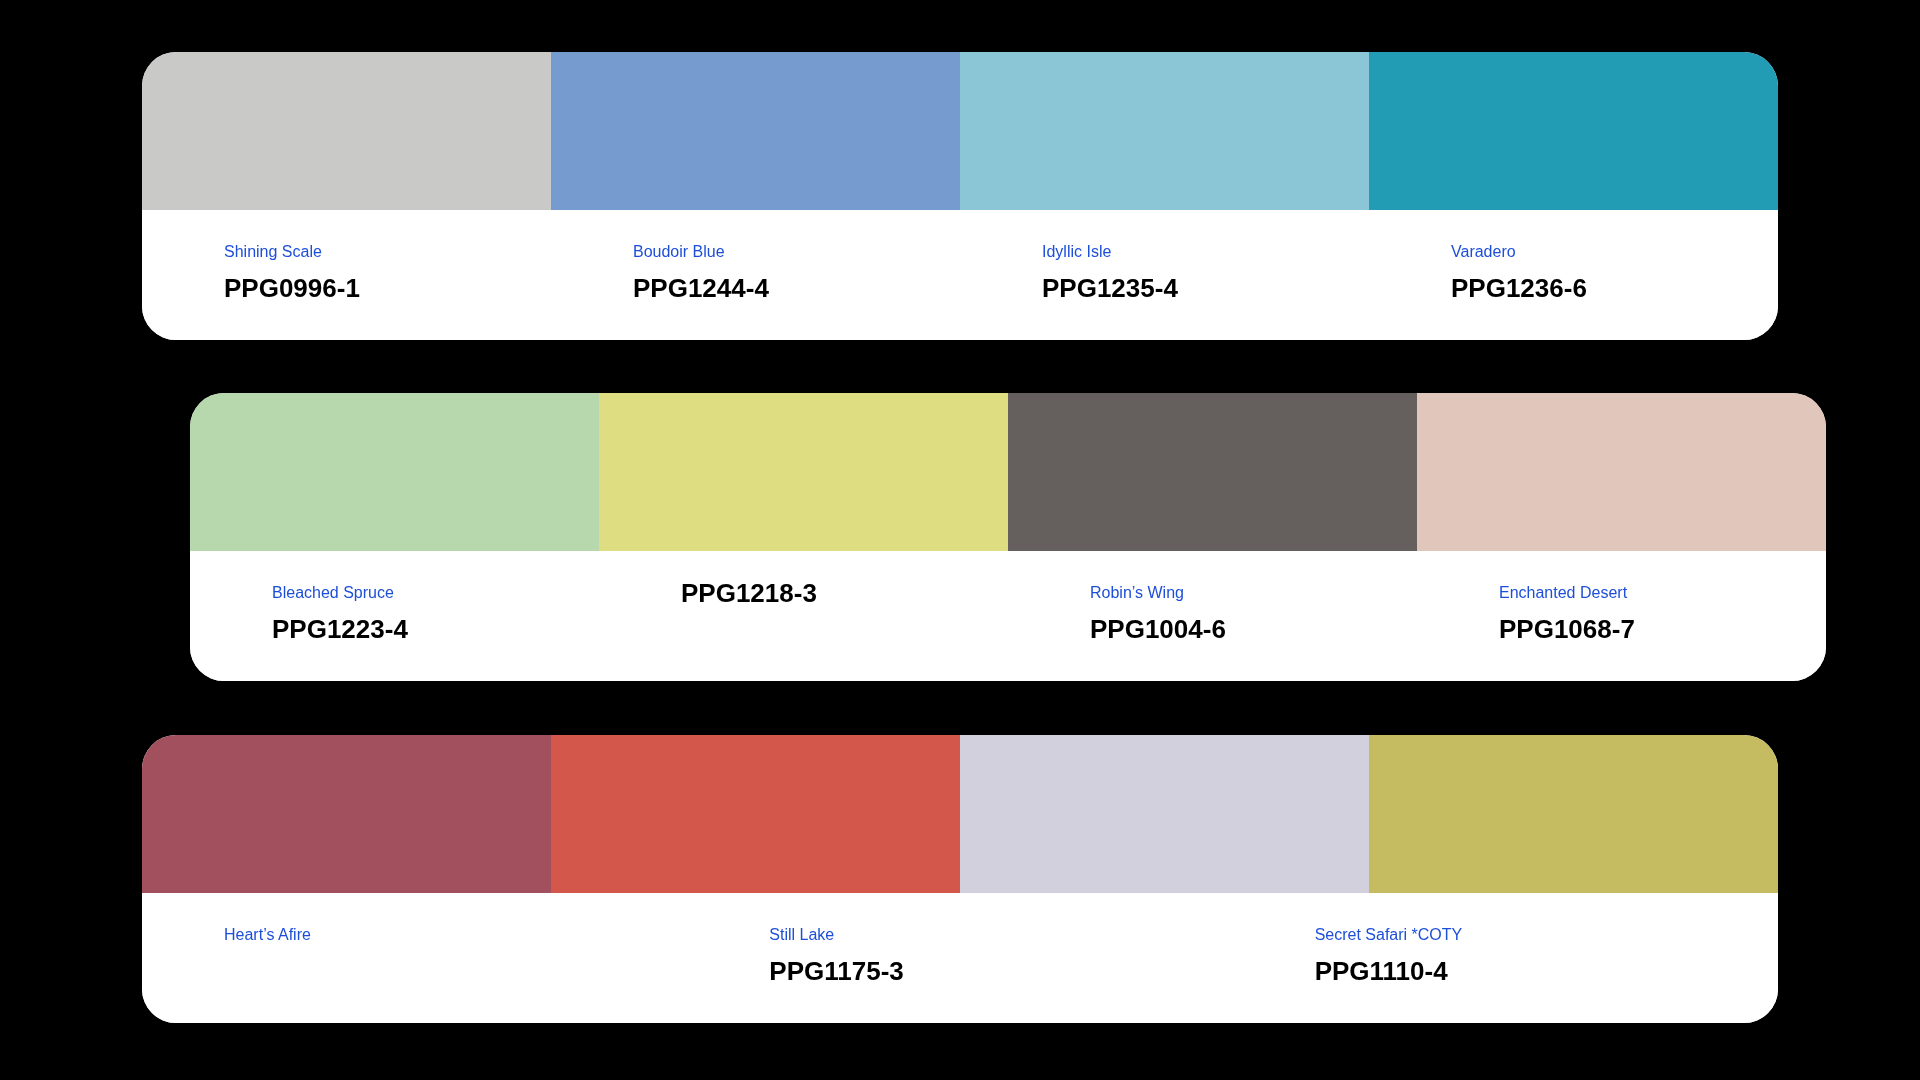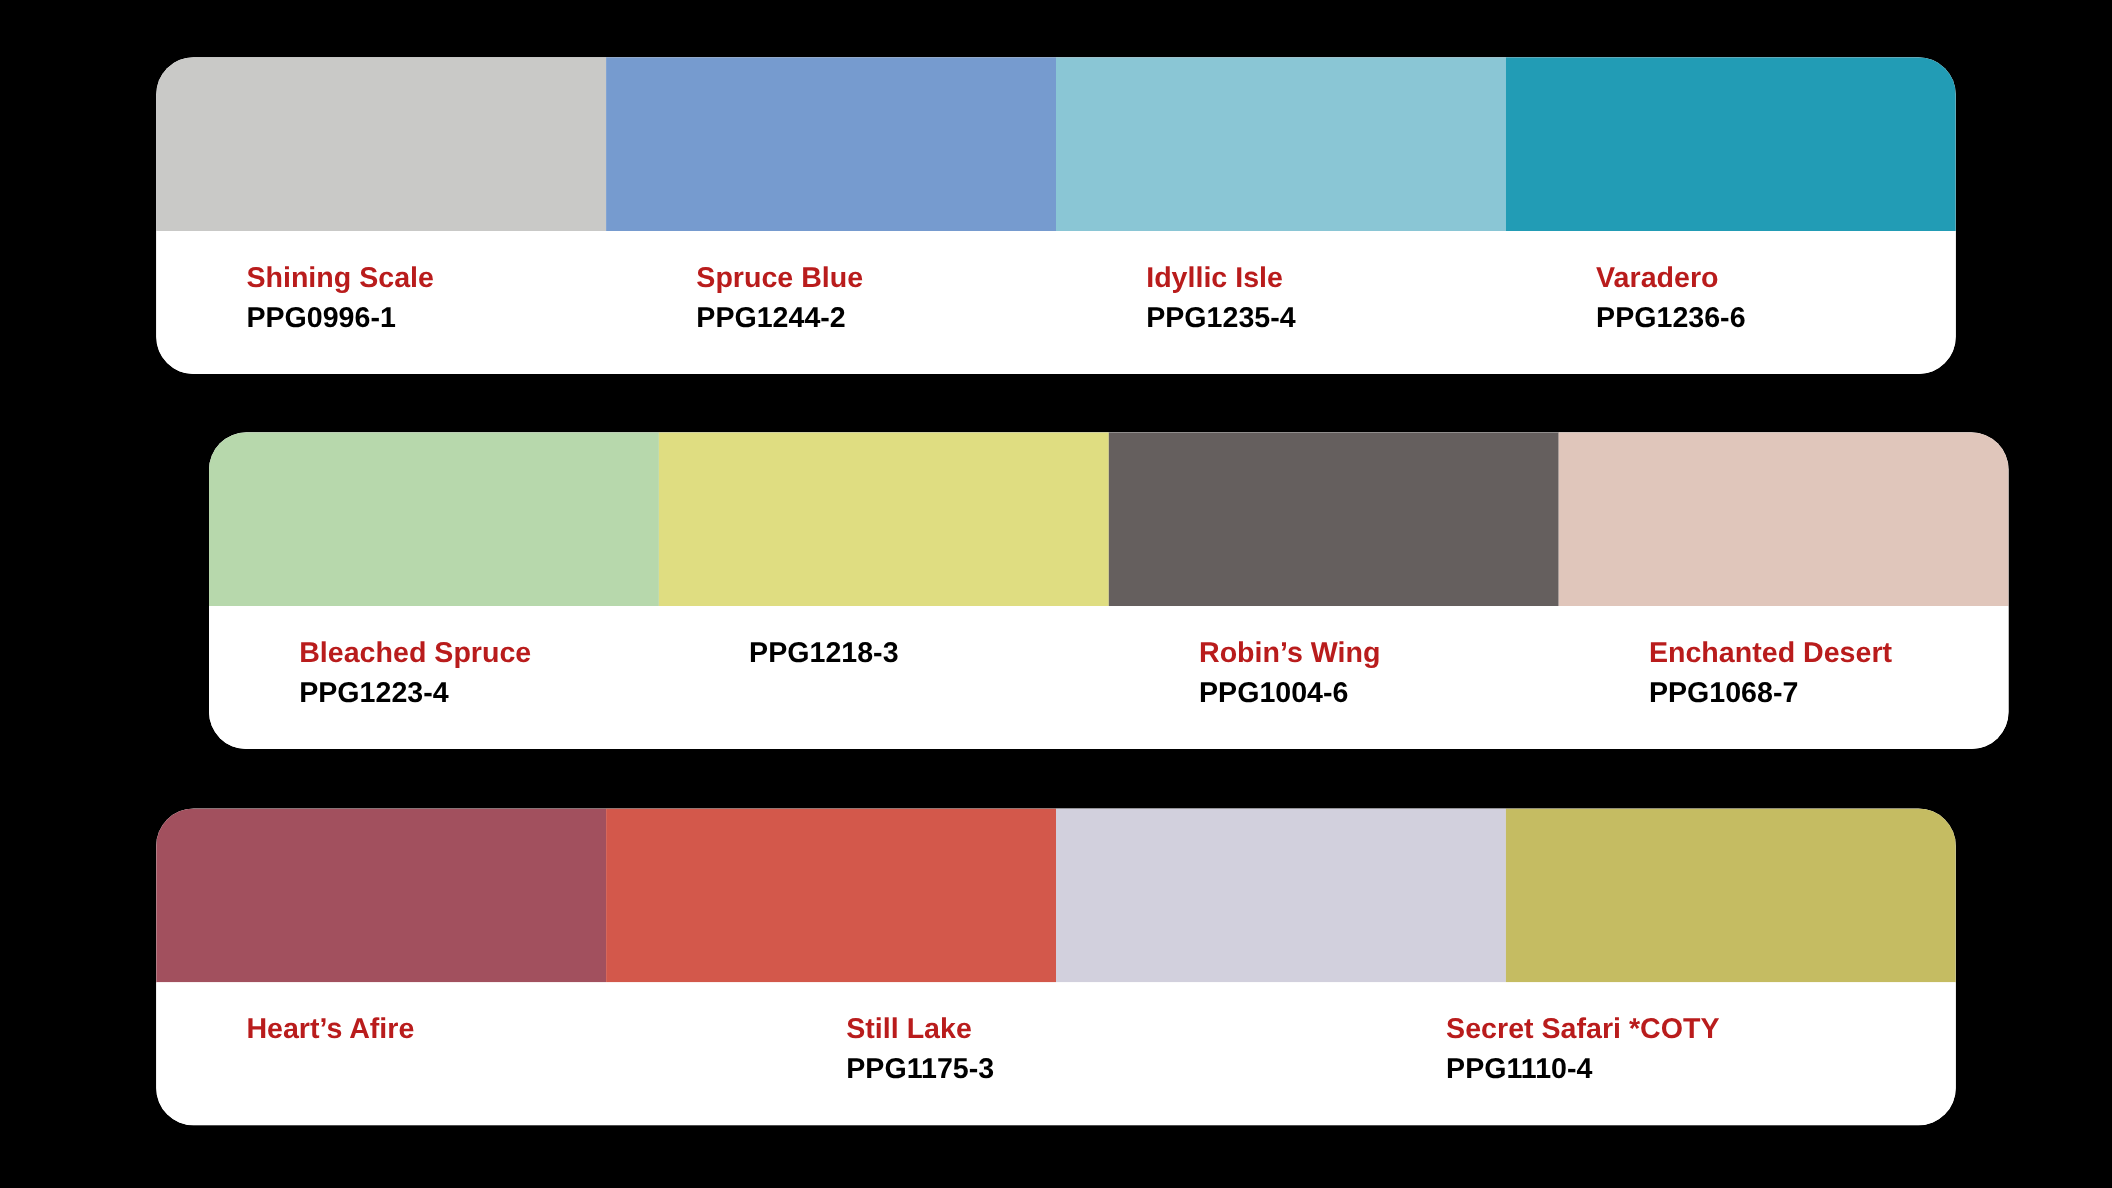--- a/index.html
+++ b/index.html
@@ -62,25 +62,24 @@
   .label-cell {
     flex: 1 1 25%;
     padding: 24px 0 0 82px;
     box-sizing: border-box;
     display: flex;
     flex-direction: column;
     justify-content: flex-start;
   }
 
   .color-name {
-    font-size: 26px;
+    font-size: 16px;
     line-height: 36px;
-    color: #b91c1c;
+    color: #1d4ed8;
     white-space: nowrap;
-    font-weight: bold;
   }
 
   .color-code {
     font-size: 26px;
     line-height: 36px;
     color: #000000;
     white-space: nowrap;
     font-weight: bold;
   }
 </style>
@@ -95,22 +94,22 @@
       <div class="swatch-chip" style="background-color: rgb(118, 155, 207);"></div>
       <div class="swatch-chip" style="background-color: rgb(138, 198, 213);"></div>
       <div class="swatch-chip" style="background-color: rgb(34, 156, 181);"></div>
     </div>
     <div class="label-strip">
       <div class="label-cell">
         <span class="color-name">Shining Scale</span>
         <span class="color-code">PPG0996-1</span>
       </div>
       <div class="label-cell">
-        <span class="color-name">Spruce Blue</span>
-        <span class="color-code">PPG1244-2</span>
+        <span class="color-name">Boudoir Blue</span>
+        <span class="color-code">PPG1244-4</span>
       </div>
       <div class="label-cell">
         <span class="color-name">Idyllic Isle</span>
         <span class="color-code">PPG1235-4</span>
       </div>
       <div class="label-cell">
         <span class="color-name">Varadero</span>
         <span class="color-code">PPG1236-6</span>
       </div>
     </div>

